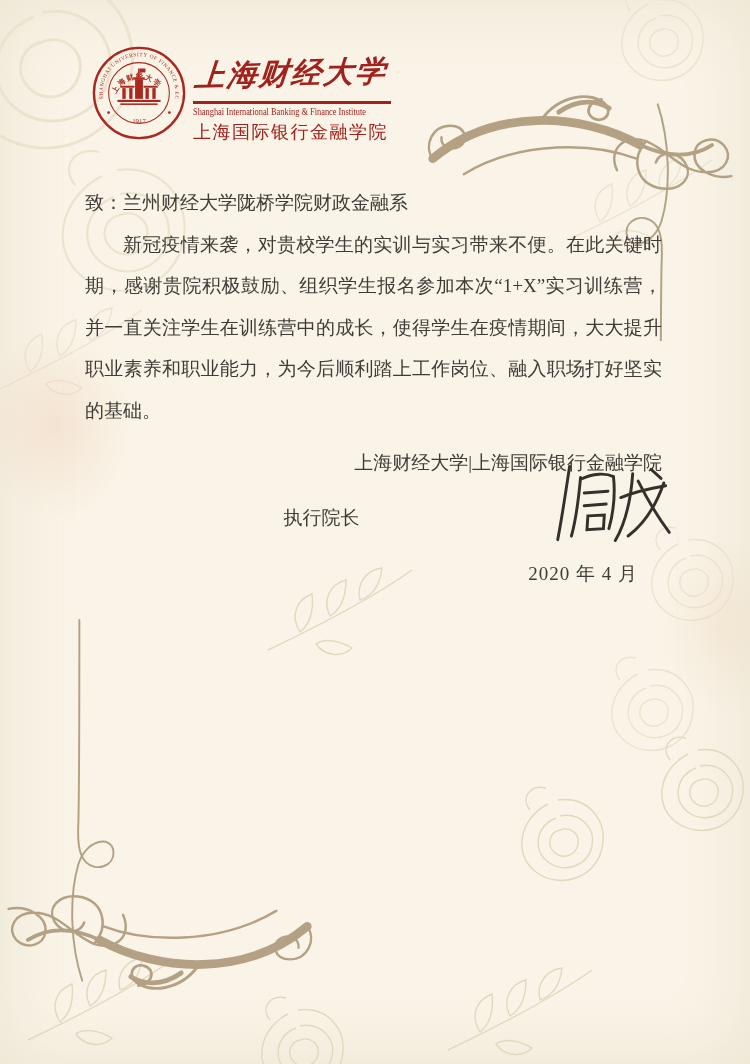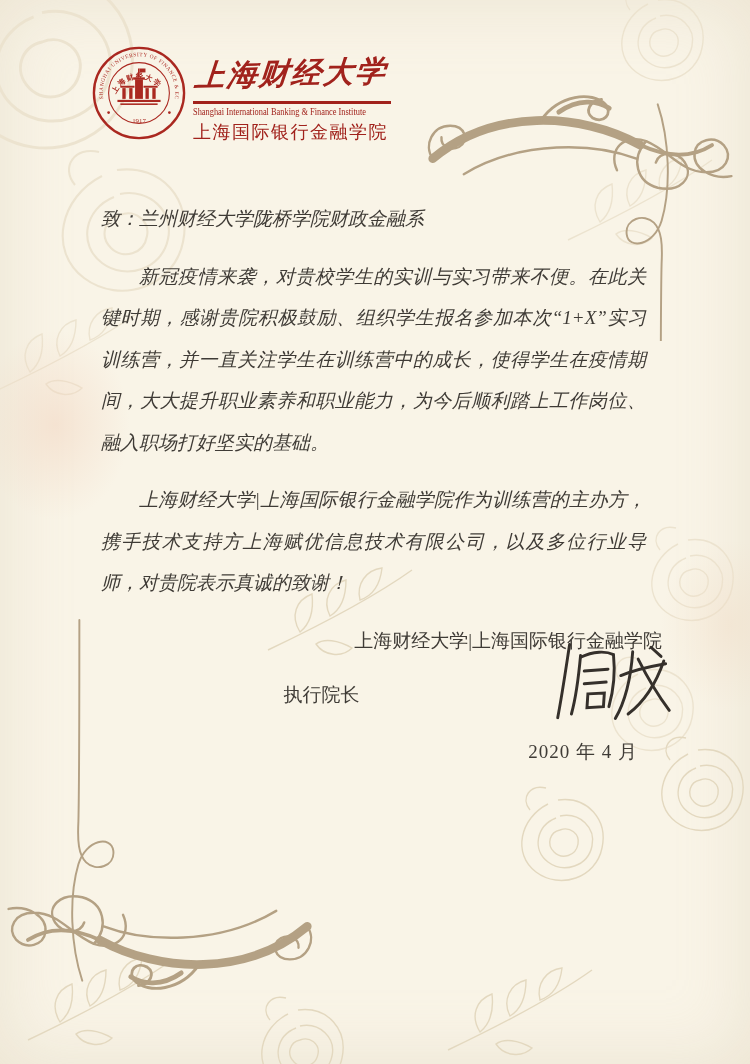--- a/index.html
+++ b/index.html
@@ -38,21 +38,21 @@
   .sub-cn{
     font-size:18px;font-weight:400;color:#a1221c;letter-spacing:1.5px;
     white-space:nowrap;line-height:24px;margin-top:1px;
   }
   
   .body-text{
     position:absolute;left:85px;top:182px;width:577px;
     font-size:19px;line-height:41.5px;color:#3f3b36;
     text-align:justify;
   }
-  .body-text p{margin:16px;font-style:italic;}
+  .body-text p{margin:0;}
   .para{text-indent:2em;}
   
   .closing{position:relative;margin-top:11px;text-align:right;}
   .closing .org{font-size:19px;color:#3f3b36;}
   .closing .roleline{margin-top:13px;padding-right:104px;font-size:19px;color:#3f3b36;text-align:center;}
   .closing .dateline{margin-top:15px;padding-right:24px;font-size:19px;color:#3f3b36;letter-spacing:1px;}
   .sig{position:absolute;right:-10px;top:18px;width:128px;height:88px;color:#35302b;}
   .hidden-defs{position:absolute;width:0;height:0;overflow:hidden;}
 </style>
 </head>
@@ -155,21 +155,20 @@
       <div class="cal">上海财经大学</div>
       <div class="rule"></div>
       <div class="sub-en">Shanghai International Banking &amp; Finance Institute</div>
       <div class="sub-cn">上海国际银行金融学院</div>
     </div>
   </div>
 
   <div class="body-text">
     <p class="salutation">致：兰州财经大学陇桥学院财政金融系</p>
     <p class="para">新冠疫情来袭，对贵校学生的实训与实习带来不便。在此关键时期，感谢贵院积极鼓励、组织学生报名参加本次“1+X”实习训练营，并一直关注学生在训练营中的成长，使得学生在疫情期间，大大提升职业素养和职业能力，为今后顺利踏上工作岗位、融入职场打好坚实的基础。</p>
-    <p class="para">上海财经大学|上海国际银行金融学院作为训练营的主办方，携手技术支持方上海赋优信息技术有限公司，以及多位行业导师，对贵院表示真诚的致谢！</p>
 
     <div class="closing">
       <div class="org">上海财经大学|上海国际银行金融学院</div>
       <div class="roleline">执行院长</div>
       <svg class="sig" viewBox="0 0 140 90">
         <g fill="none" stroke="currentColor" stroke-width="3.2" stroke-linecap="round">
           <path d="M28,4 C24,30 20,58 15,84"></path>
           <path d="M40,16 C38,38 35,62 30,80"></path>
           <path d="M40,18 C54,11 68,11 76,15 C78,34 76,54 71,72"></path>
           <path d="M44,33 L70,31"></path>

